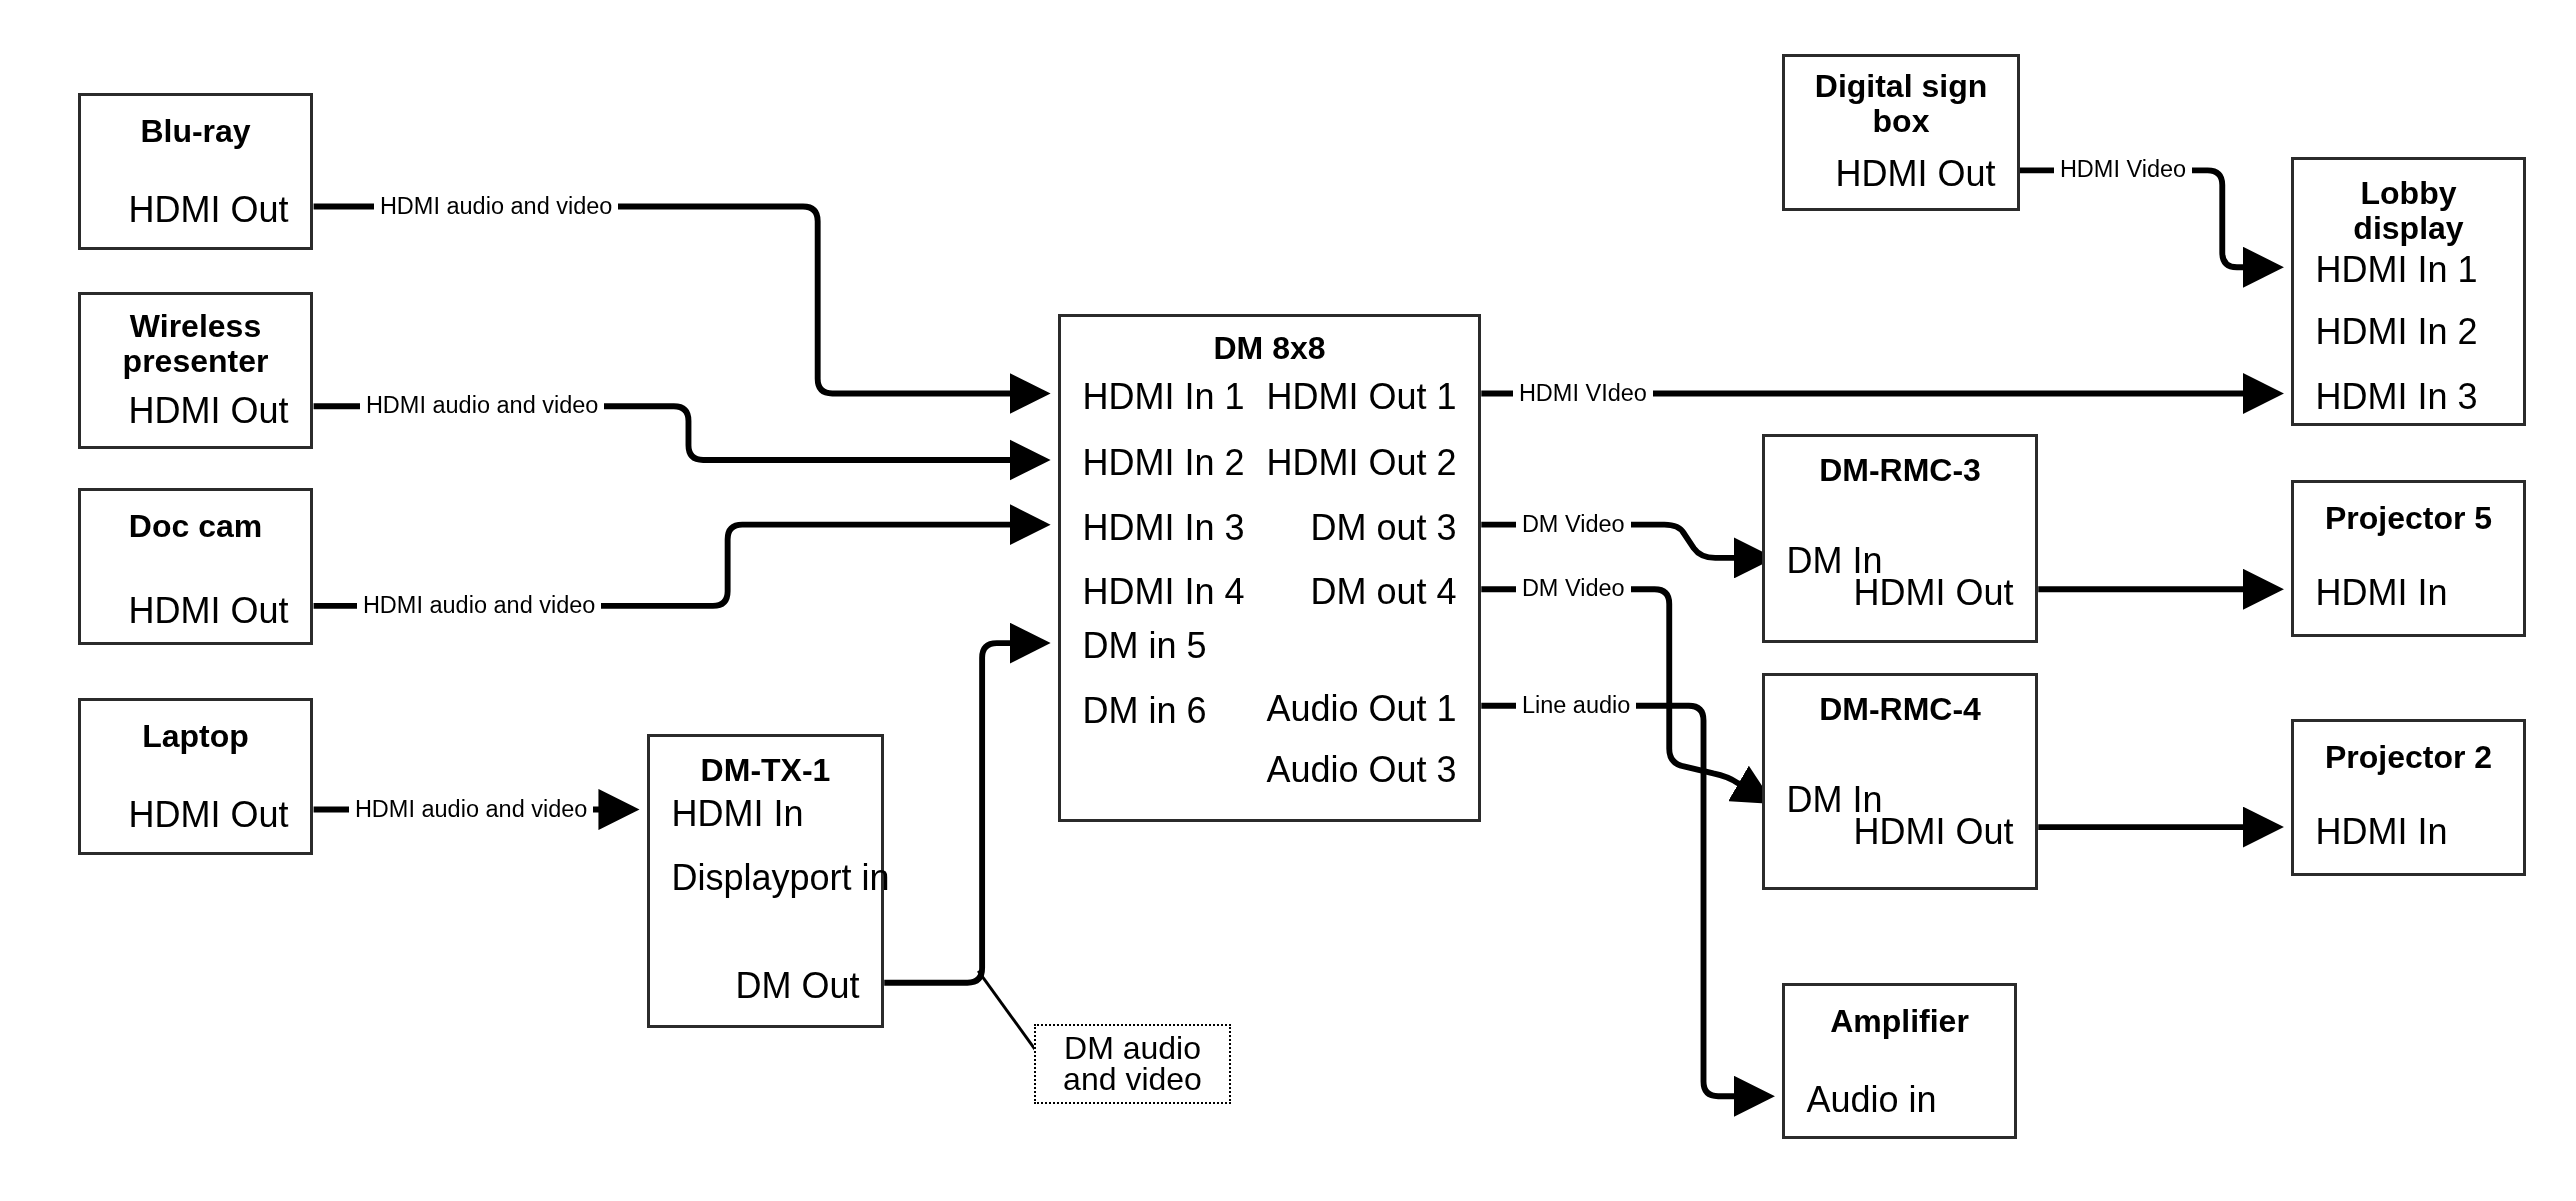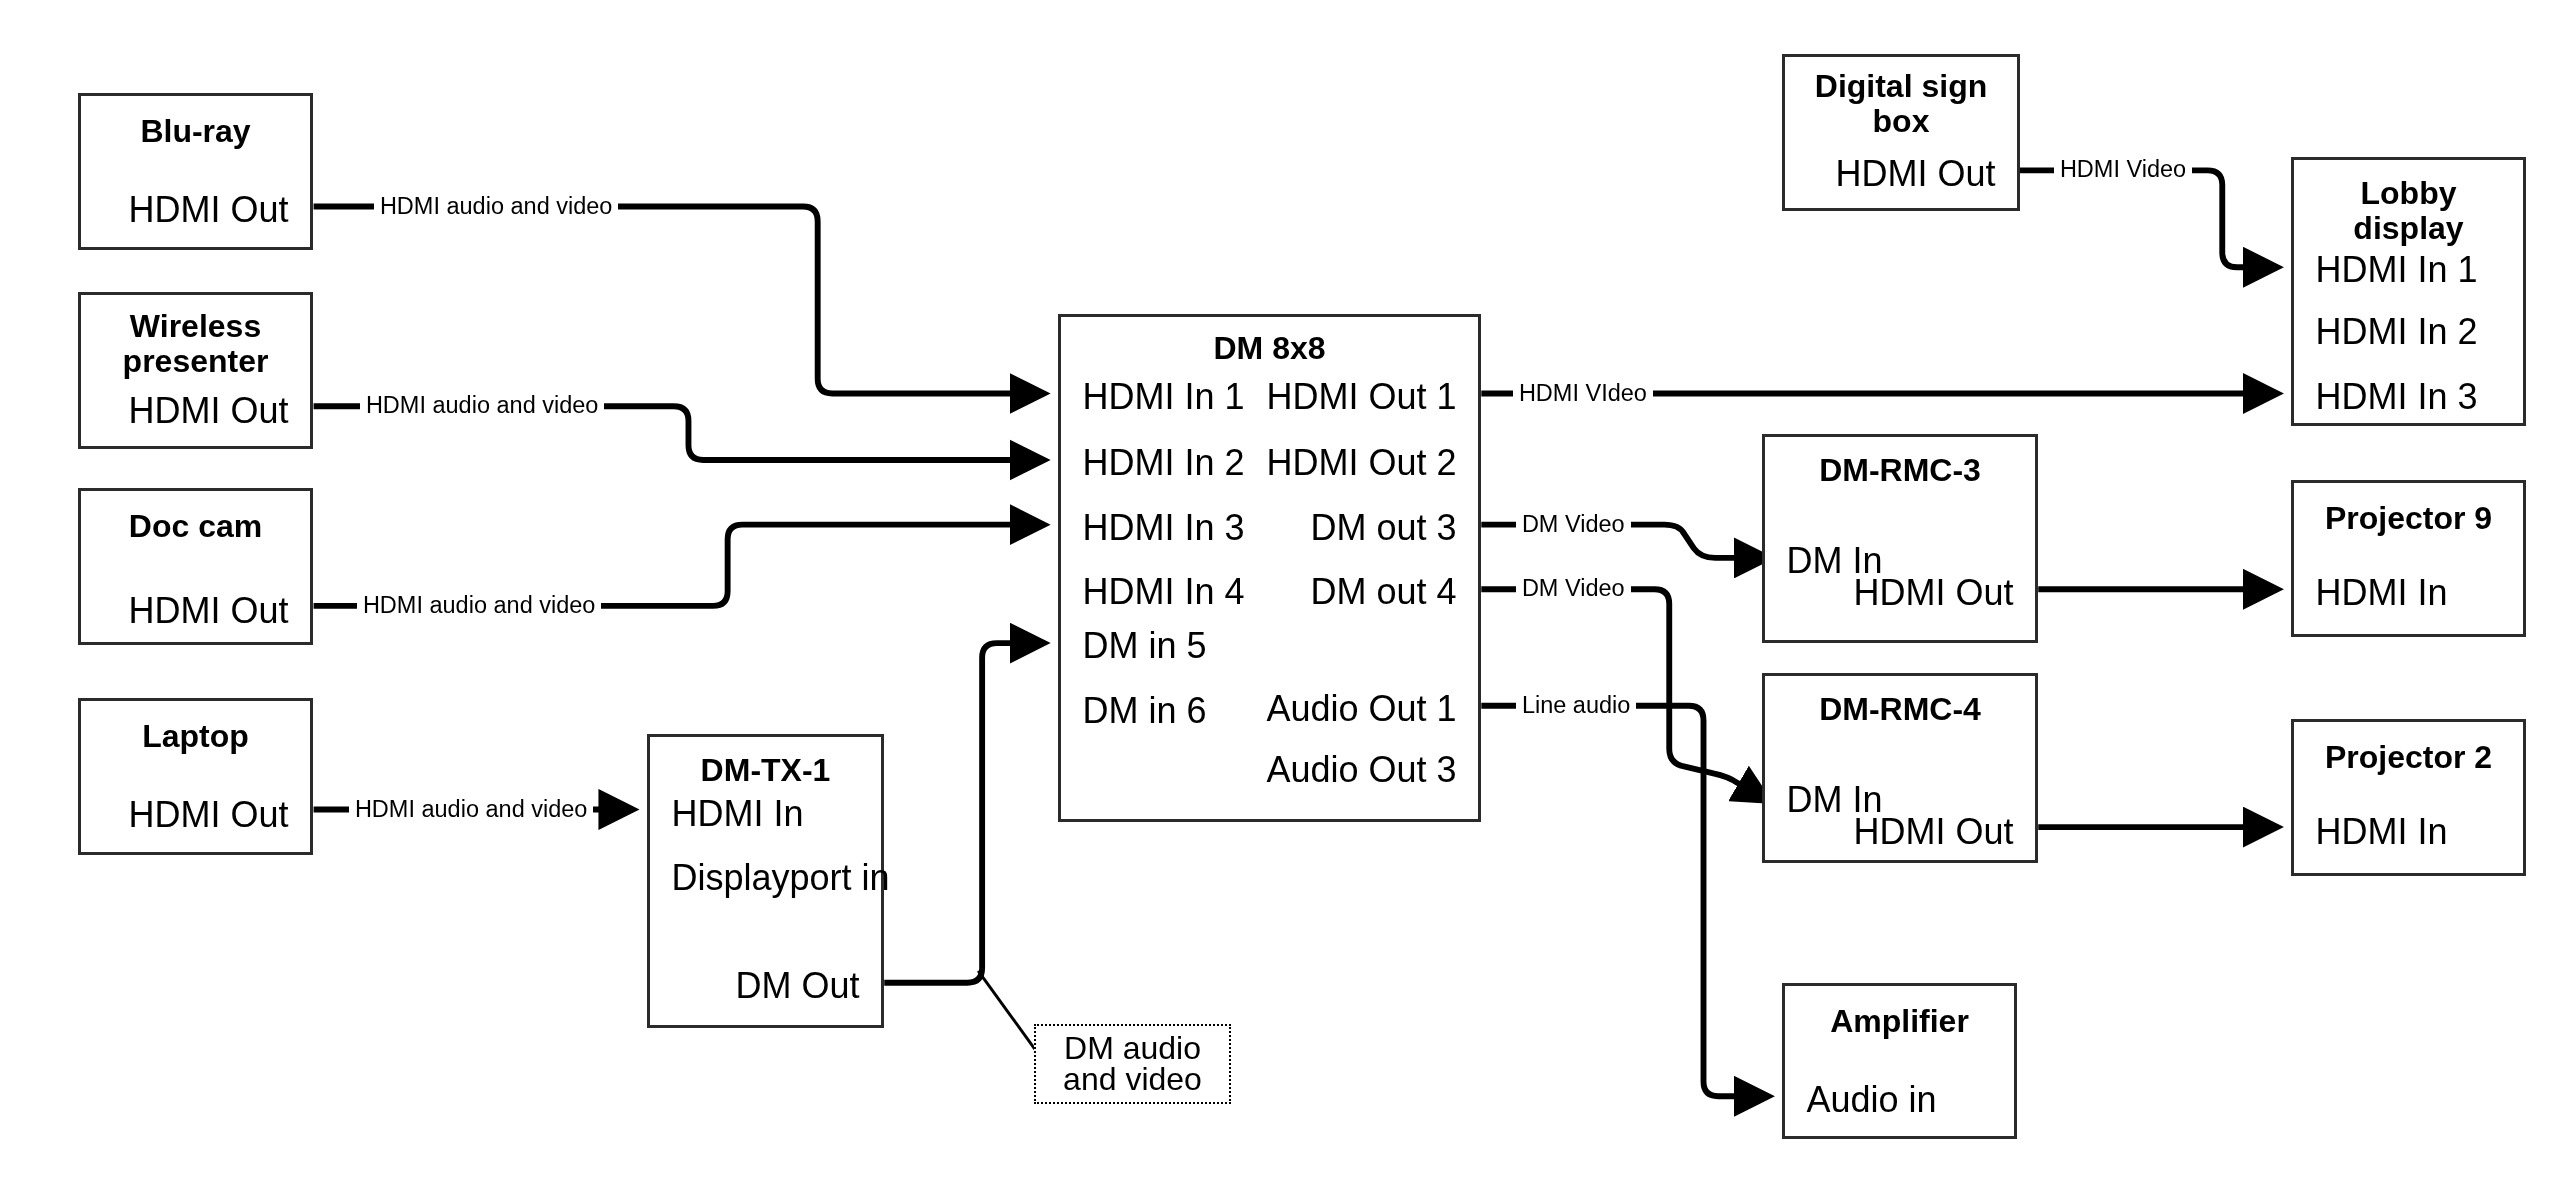--- a/index.html
+++ b/index.html
@@ -171,28 +171,28 @@
     <div class="port left" style="top:156px;">HDMI In 2</div>
     <div class="port left" style="top:221px;">HDMI In 3</div>
   </div>
 
   <div class="node" style="left:1762px; top:434px; width:276px; height:209px;">
     <div class="node-title" style="top:15.7px;">DM-RMC-3</div>
     <div class="port left" style="top:108px;">DM In</div>
     <div class="port right" style="top:140px;">HDMI Out</div>
   </div>
 
-  <div class="node" style="left:1762px; top:673px; width:276px; height:190px;">
+  <div class="node" style="left:1762px; top:673px; width:276px; height:217px;">
     <div class="node-title" style="top:15.7px;">DM-RMC-4</div>
     <div class="port left" style="top:108px;">DM In</div>
     <div class="port right" style="top:140px;">HDMI Out</div>
   </div>
 
   <div class="node" style="left:2291px; top:480px; width:235px; height:157px;">
-    <div class="node-title" style="top:17.6px;">Projector 9</div>
+    <div class="node-title" style="top:17.6px;">Projector 5</div>
     <div class="port left" style="top:94px;">HDMI In</div>
   </div>
 
   <div class="node" style="left:2291px; top:719px; width:235px; height:157px;">
     <div class="node-title" style="top:17.6px;">Projector 2</div>
     <div class="port left" style="top:94px;">HDMI In</div>
   </div>
 
   <div class="node" style="left:1782px; top:983px; width:235px; height:156px;">
     <div class="node-title" style="top:17.6px;">Amplifier</div>

